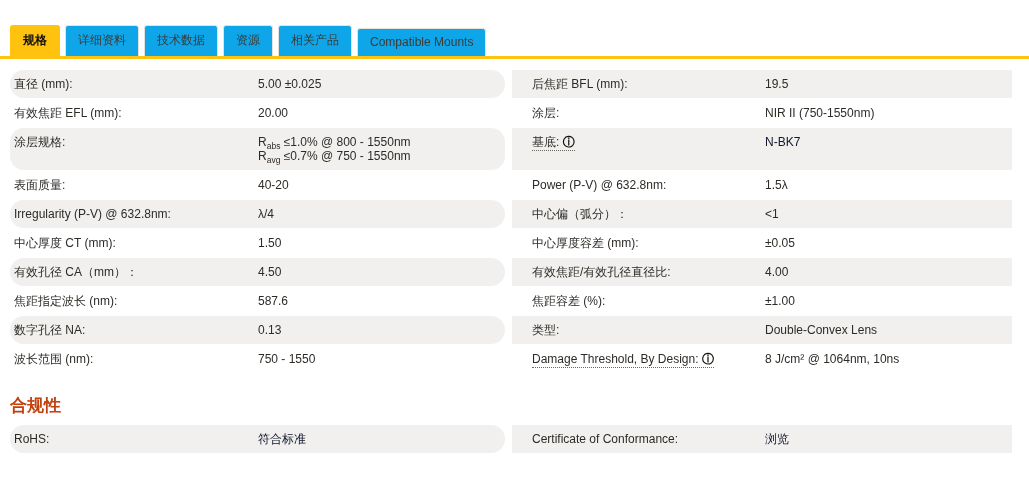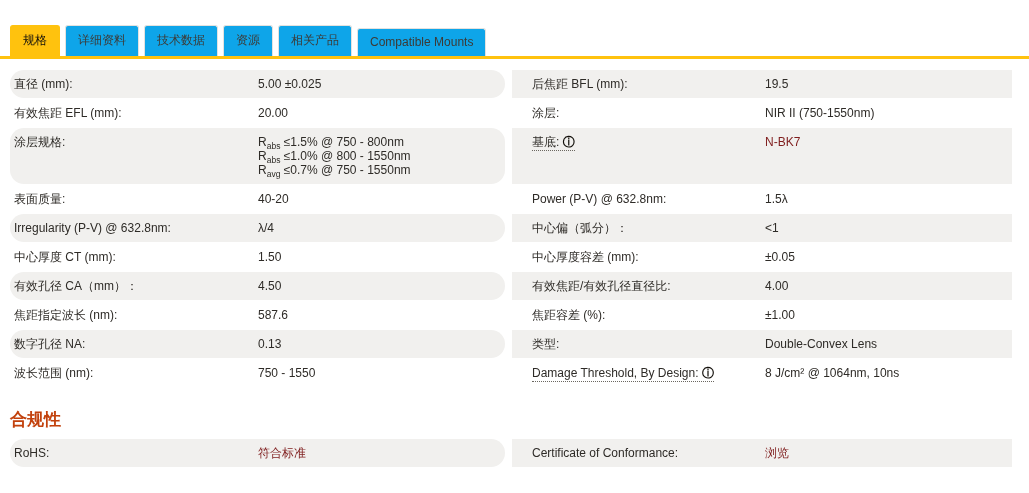--- a/index.html
+++ b/index.html
@@ -21,21 +21,21 @@
     border: 1px solid #e4e2df;
     border-bottom: none;
     border-radius: 3px 3px 0 0;
     cursor: pointer;
     white-space: nowrap;
   }
   .tab.active {
     background: #ffc20e;
     border-color: #ffc20e;
     color: #14110c;
-    font-weight: normal;
+    font-weight: bold;
   }
   .tab-underline { height: 3px; background: #ffc20e; width: 100%; }
 
   
   .spec-area { margin: 11px 17px 0 10px; }
   .row { display: flex; gap: 7px; margin-bottom: 1px; }
   .half { display: flex; align-items: flex-start; }
   .half-left  { width: 495px; border-radius: 14px; }
   .half-right { flex: 1; }
   .rows .row:nth-child(odd) .half { background: #f1f0ee; }
@@ -43,21 +43,21 @@
   .cell { padding: 7px 4px 7px 4px; line-height: 14px; min-height: 28px; }
   .half-left  .lbl { width: 248px; padding-left: 4px; }
   .half-right .lbl { width: 253px; padding-left: 20px; }
   .val { flex: 1; padding-left: 0; }
 
   .dotted { border-bottom: 1px dotted #6b6760; padding-bottom: 1px; }
   .info {
     font-size: 12px; font-weight: bold; color: #14110c;
     cursor: pointer; font-style: normal;
   }
-  a.link { color: #7f1d1d; text-decoration: none; cursor: pointer; }
+  a.link { color: #0f172a; text-decoration: none; cursor: pointer; }
   sub { font-size: 8.5px; line-height: 0; }
 
   .spec-line { line-height: 14px; }
 
   
   .compliance-heading {
     font-size: 17px; font-weight: bold; color: #c2410c;
     margin: 21px 17px 8px 10px;
   }
 </style>
@@ -98,21 +98,20 @@
       <div class="half half-right">
         <div class="cell lbl">涂层:</div>
         <div class="cell val">NIR II (750-1550nm)</div>
       </div>
     </div>
 
     <div class="row">
       <div class="half half-left">
         <div class="cell lbl">涂层规格:</div>
         <div class="cell val">
-          <div class="spec-line"><span>R</span><sub>abs</sub><span> ≤1.5% @ 750 - 800nm</span></div>
           <div class="spec-line"><span>R</span><sub>abs</sub><span> ≤1.0% @ 800 - 1550nm</span></div>
           <div class="spec-line"><span>R</span><sub>avg</sub><span> ≤0.7% @ 750 - 1550nm</span></div>
         </div>
       </div>
       <div class="half half-right">
         <div class="cell lbl">
           <span class="dotted"><span>基底:</span> <span class="info">ⓘ</span></span>
         </div>
         <div class="cell val"><a class="link">N-BK7</a></div>
       </div>

